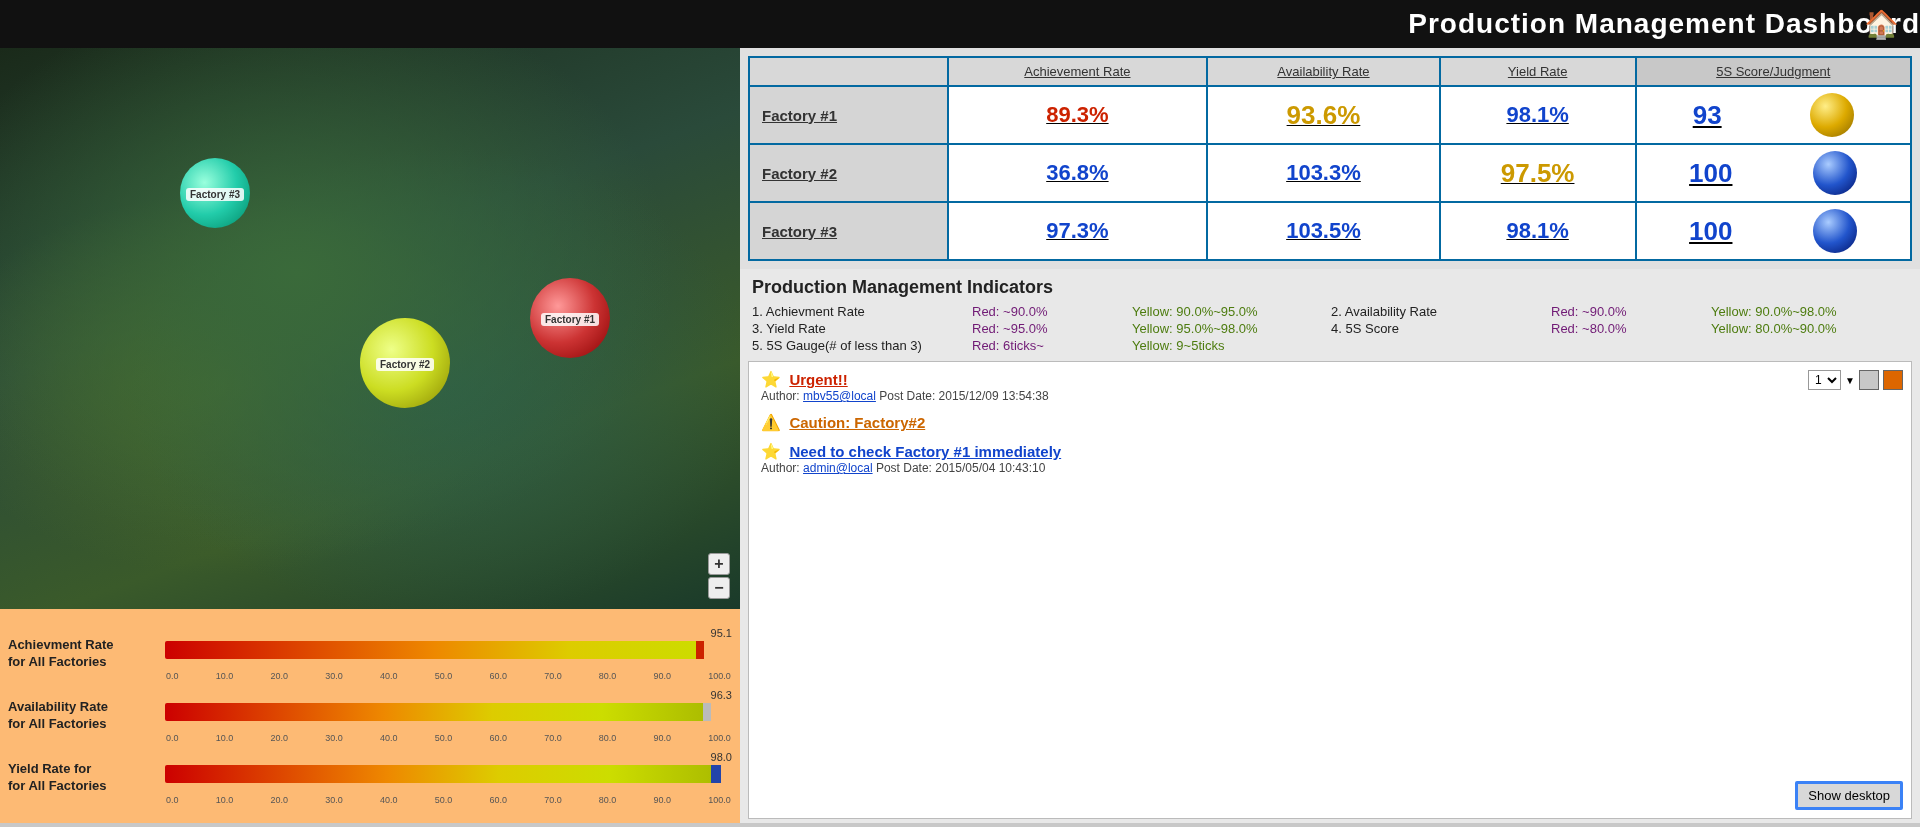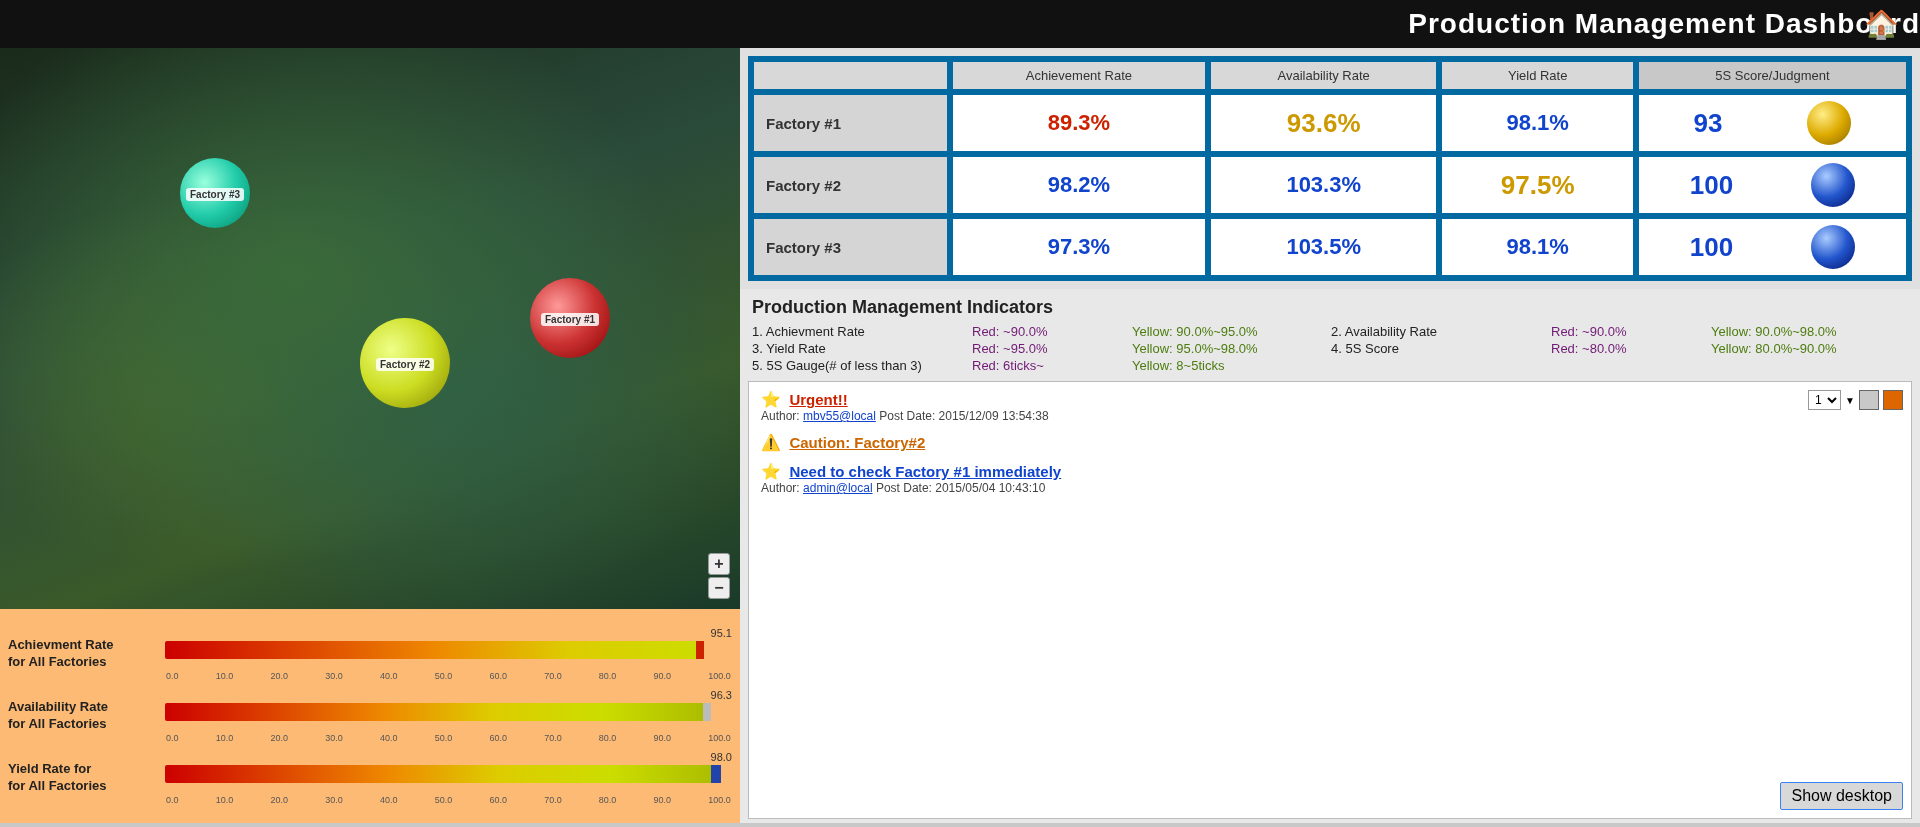--- a/index.html
+++ b/index.html
@@ -210,24 +210,25 @@
       padding: 8px;
     }
 
     
     .data-table {
       width: 100%;
       border-collapse: collapse;
       background: #fff;
     }
     .data-table th, .data-table td {
-      border: 6px solid #0369a1;
+      border: 2px solid #0369a1;
       padding: 6px 12px;
       text-align: center;
       font-size: 14px;
+      text-decoration: underline;
     }
     .data-table th {
       background: #d8d8d8;
       color: #333;
       font-weight: normal;
       font-size: 13px;
     }
     .data-table td:first-child {
       background: #d5d5d5;
       font-weight: bold;
@@ -341,23 +342,23 @@
       border: 1px solid #999;
       background: #fff;
       font-size: 12px;
       padding: 1px 2px;
     }
     .show-desktop-btn {
       position: absolute;
       bottom: 8px;
       right: 8px;
       background: #d8d8d8;
-      border: 1px solid #3b82f6;
+      border: 3px solid #3b82f6;
       padding: 4px 10px;
-      font-size: 16px;
+      font-size: 13px;
       cursor: pointer;
       border-radius: 2px;
     }
     .toolbar-icon {
       width: 20px; height: 20px;
       background: #888;
       border: 1px solid #666;
       display: inline-block;
       cursor: pointer;
     }
@@ -490,21 +491,21 @@
             <td>
               <div class="score-cell">
                 <span class="score-num">93</span>
                 <span class="ball-gold"></span>
               </div>
             </td>
           </tr>
 
           <tr>
             <td>Factory #2</td>
-            <td><span class="val-blue">98.2%</span></td>
+            <td><span class="val-blue">36.8%</span></td>
             <td><span class="val-blue">103.3%</span></td>
             <td><span class="val-yellow">97.5%</span></td>
             <td>
               <div class="score-cell">
                 <span class="score-num">100</span>
                 <span class="ball-blue"></span>
               </div>
             </td>
           </tr>
 
@@ -544,21 +545,21 @@
           <span class="indicator-yellow">Yellow: 95.0%~98.0%</span>
         </div>
         <div class="indicator-row">
           <span class="indicator-name">4.  5S Score</span>
           <span class="indicator-red">Red: ~80.0%</span>
           <span class="indicator-yellow">Yellow: 80.0%~90.0%</span>
         </div>
         <div class="indicator-row">
           <span class="indicator-name">5.  5S Gauge(# of less than 3)</span>
           <span class="indicator-red">Red: 6ticks~</span>
-          <span class="indicator-yellow">Yellow: 8~5ticks</span>
+          <span class="indicator-yellow">Yellow: 9~5ticks</span>
         </div>
 
       </div>
     </div>
 
     <div class="bottom-right">
 
       <div class="pagination-bar">
         <select class="page-select">
           <option>1</option>

